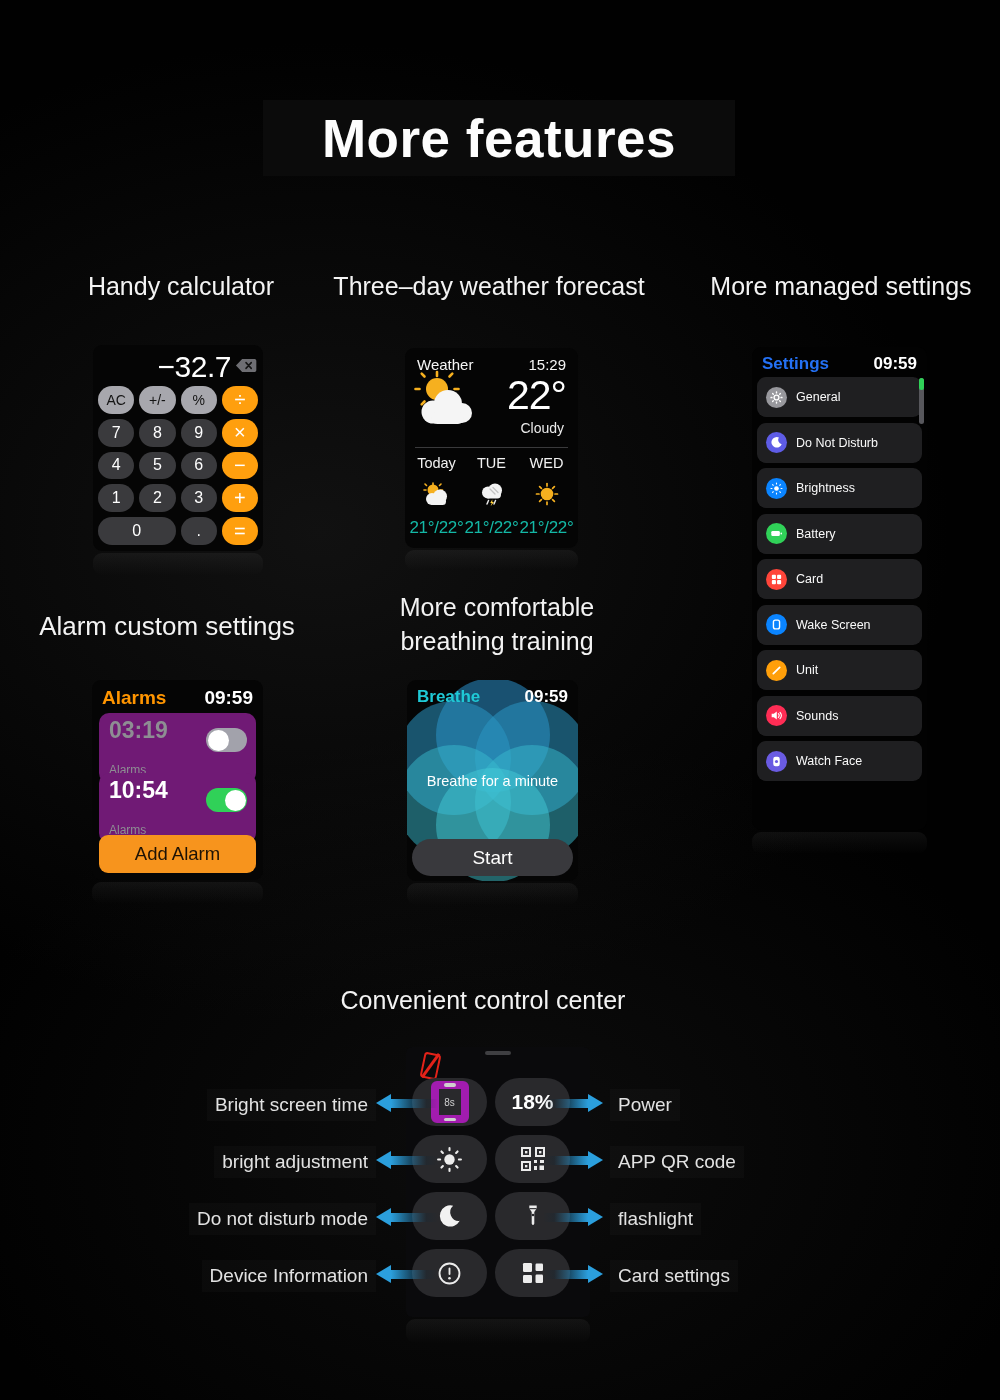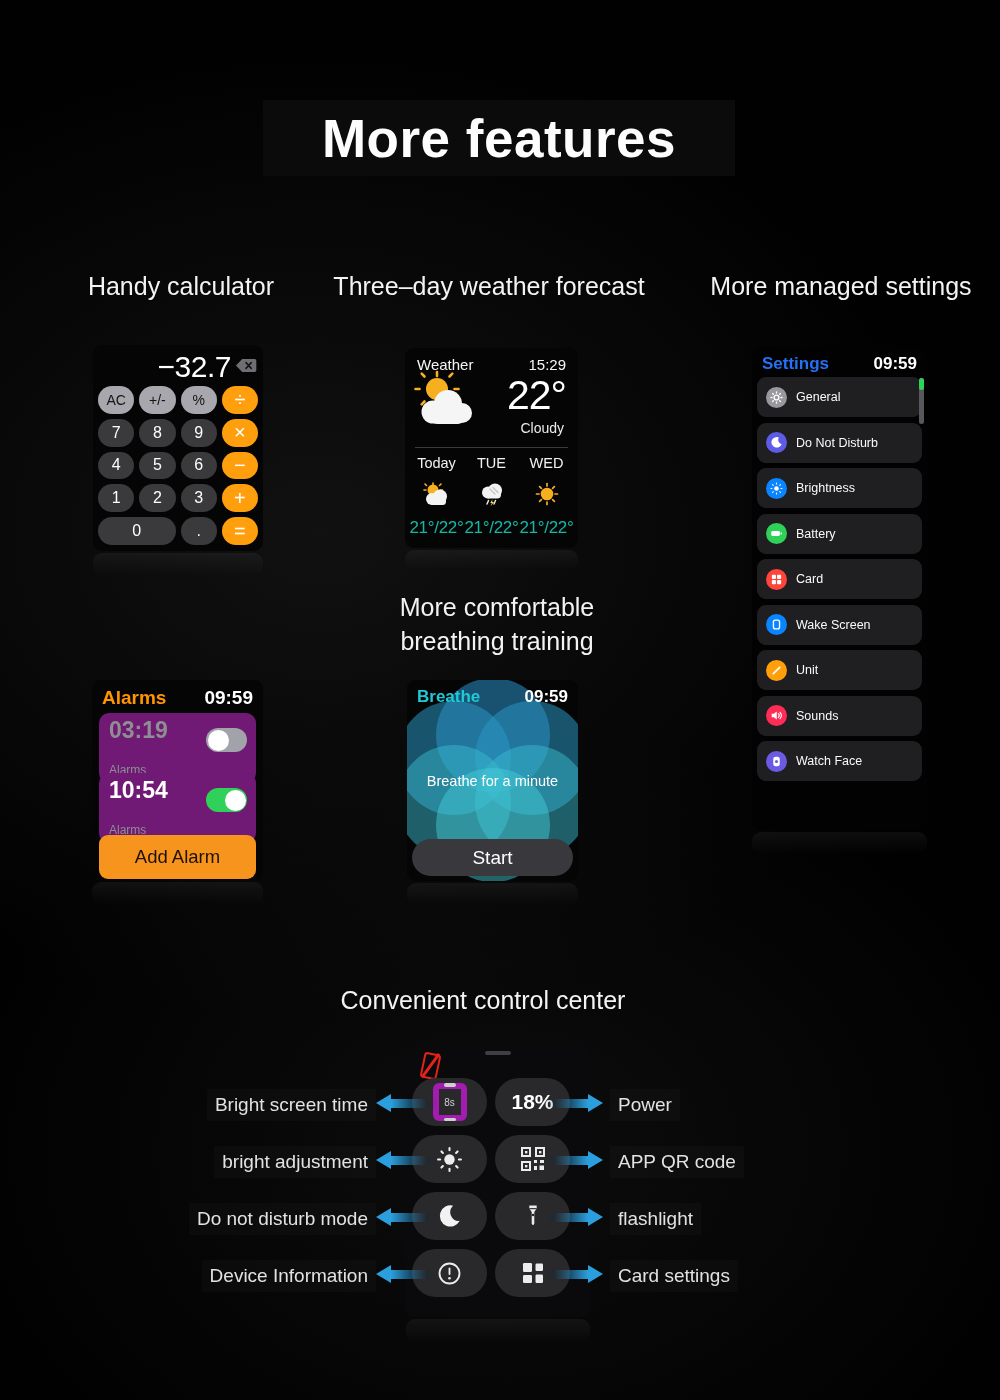--- a/index.html
+++ b/index.html
@@ -64,39 +64,39 @@
     font-size:19px;font-weight:700;}
   .a-title{color:#ff9500;}
   .a-item{position:absolute;left:7px;right:7px;height:70px;background:#701a75;border-radius:10px;cursor:pointer;}
   .a-time{position:absolute;left:10px;top:4px;font-size:23px;font-weight:600;color:#fff;}
   .a-sub{position:absolute;left:10px;bottom:6px;font-size:12px;color:#8e8e93;}
   .dim .a-time{color:#8e8e93;}
   .toggle{position:absolute;right:9px;top:15px;width:41px;height:24px;border-radius:12px;cursor:pointer;}
   .toggle .knob{position:absolute;top:1.5px;width:21px;height:21px;border-radius:50%;background:#fff;}
   .toggle.off{background:#a2a2ab;} .toggle.off .knob{left:1.5px;}
   .toggle.on{background:#30d158;} .toggle.on .knob{right:1.5px;}
-  .a-add{position:absolute;left:7px;right:7px;top:155px;height:44px;background:#f7941d;border-radius:9px;
+  .a-add{position:absolute;left:7px;right:7px;top:155px;height:38px;background:#f7941d;border-radius:9px;
     display:flex;align-items:center;justify-content:center;font-size:18.5px;font-weight:500;color:#1d1205;cursor:pointer;}
   
   .b-head{position:absolute;left:10px;right:10px;top:7px;display:flex;justify-content:space-between;
     font-size:17px;font-weight:700;z-index:6;}
   .b-title{color:#1fc9d6;}
   .petal{position:absolute;width:114px;height:114px;border-radius:50%;}
   .b-msg{position:absolute;left:0;right:0;top:93px;text-align:center;font-size:14.5px;color:#fff;z-index:5;}
   .b-start{position:absolute;left:5px;right:5px;bottom:5px;height:37px;background:#39393d;border-radius:18.5px;
     display:flex;align-items:center;justify-content:center;font-size:19px;color:#fdfdfd;z-index:6;cursor:pointer;}
   
   .cc-screen{background:#0a0a0c;border-radius:6px;}
   .cc-notch{position:absolute;left:50%;top:4px;transform:translateX(-50%);width:26px;height:4px;border-radius:2px;background:#3f3f42;}
   .cc-phone{position:absolute;left:16px;top:6px;width:13px;height:22px;border:2.5px solid #e32219;border-radius:3.5px;transform:rotate(12deg);}
   .cc-phone::after{content:"";position:absolute;left:5px;top:-4px;width:2.5px;height:29px;background:#e32219;transform:rotate(24deg);}
   .cc-grid{position:absolute;left:6px;top:31px;display:grid;grid-template-columns:75px 75px;gap:9px 8px;}
   .cc-btn{height:48px;border-radius:24px;background:#29292c;display:flex;align-items:center;justify-content:center;cursor:pointer;}
   .cc-percent{font-size:21px;font-weight:700;color:#fff;}
-  .cc-watch{position:relative;width:22px;height:26px;border:6px solid #a21caf;border-radius:6px;
+  .cc-watch{position:relative;width:22px;height:26px;border:8px solid #a21caf;border-radius:6px;
     display:flex;align-items:center;justify-content:center;font-size:10px;color:#cfcfcf;}
   .cc-watch::before,.cc-watch::after{content:"";position:absolute;left:50%;transform:translateX(-50%);
     width:12px;height:3.5px;border-radius:2px;background:#cfcfcf;}
   .cc-watch::before{top:-6px;} .cc-watch::after{bottom:-6px;}
   .ctl-label{font-size:19px;color:#e2e2e2;white-space:nowrap;background:rgba(255,255,255,.022);padding:5px 8px;}
   .ctl-left{text-align:right;}
   .arrow{display:flex;align-items:center;height:20px;}
   .arrow i{display:block;}
   .arrow .head-l{width:0;height:0;border-top:9px solid transparent;border-bottom:9px solid transparent;border-right:15px solid #2b9fdd;}
   .arrow .head-r{width:0;height:0;border-top:9px solid transparent;border-bottom:9px solid transparent;border-left:15px solid #2b9fdd;}
@@ -108,20 +108,21 @@
 
 <div class="canvas">
 
   <div class="abs title-wrap">
     <span>More features</span>
   </div>
 
   <h2 class="abs sec-h" style="left:181px;top:272px;">Handy calculator</h2>
   <h2 class="abs sec-h" style="left:489px;top:272px;text-align:center;">Three–day weather forecast</h2>
   <h2 class="abs sec-h" style="left:841px;top:272px;">More managed settings</h2>
+  <h2 class="abs sec-h" style="left:167px;top:611px;font-size:26px;">Alarm custom settings</h2>
   <h2 class="abs sec-h two-line" style="left:497px;top:590px;"><span>More comfortable</span><br>
     <span>breathing training</span></h2>
   <h2 class="abs sec-h" style="left:483px;top:986px;">Convenient control center</h2>
 
   <div class="abs screen" style="left:93px;top:345px;width:170px;height:206px;">
     <div class="calc-display">
       <span>−32.7</span>
     </div>
     <svg class="backspace" width="22" height="15" viewBox="0 0 23 15">
       <path d="M7.5 .8 H20.5 a1.8 1.8 0 0 1 1.8 1.8 V12.4 A1.8 1.8 0 0 1 20.5 14.2 H7.5 L1 7.5 Z" fill="#6e6e73"></path>

